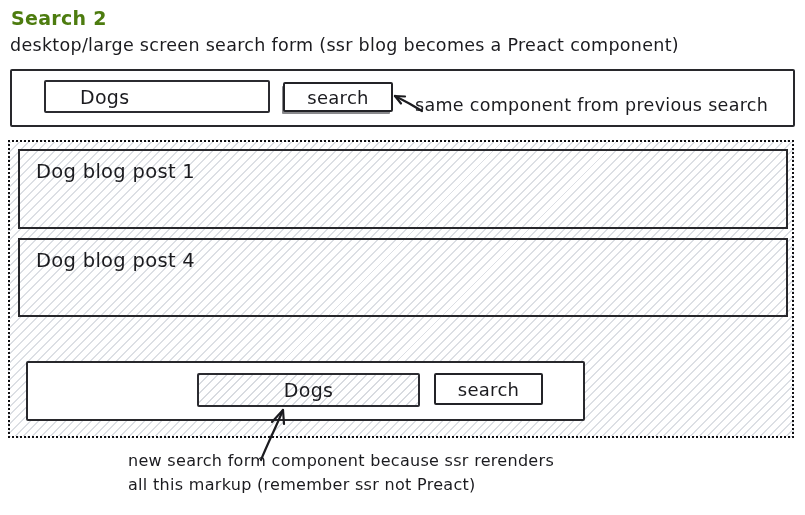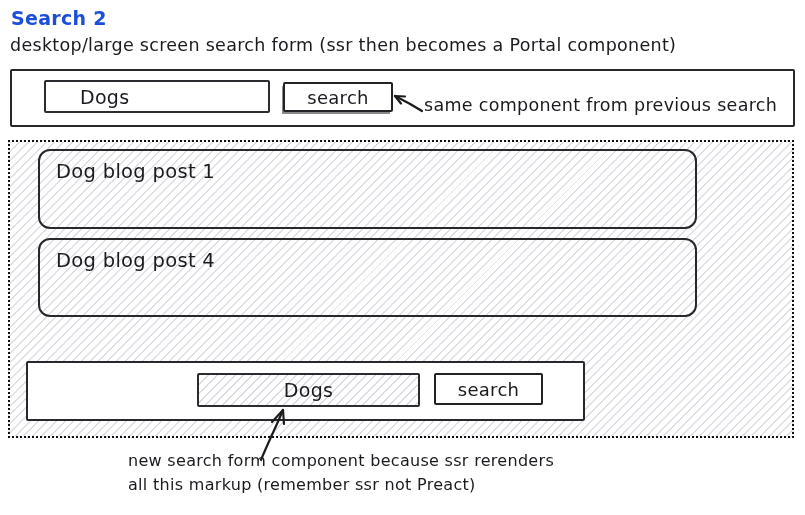--- a/index.html
+++ b/index.html
@@ -11,21 +11,21 @@
     background: #ffffff;
     font-family: "DejaVu Sans", sans-serif;
     color: #1b1b1f;
     overflow: hidden;
   }
   .hand { letter-spacing: 0.3px; }
 
   
   .page-title {
     position: absolute; left: 11px; top: 7px;
-    font-size: 19px; font-weight: 600; color: #1d4ed8; text-align: right;
+    font-size: 19px; font-weight: 600; color: #4d7c0f; text-align: right;
   }
   .desktop-label {
     position: absolute; left: 10px; top: 35px;
     font-size: 17.5px; font-weight: 500;
   }
 
   
   .desktop-form {
     position: absolute; left: 10px; top: 69px;
     width: 785px; height: 58px;
@@ -49,45 +49,45 @@
     width: 110px; height: 30px;
     background: #ffffff;
     border: 2.5px solid #232327;
     border-radius: 2px;
     box-shadow: -2px 3px 0 -1px rgba(40,40,45,0.55);
     font-family: "DejaVu Sans", sans-serif;
     font-size: 18px; color: #1b1b1f;
     cursor: pointer;
   }
   .desktop-annotation {
-    position: absolute; left: 424px; top: 95px;
+    position: absolute; left: 415px; top: 95px;
     font-size: 17.5px; font-weight: 500;
   }
   .arrow-up-left {
     position: absolute; left: 391px; top: 91px;
     width: 32px; height: 24px;
   }
 
   
   .results-region {
     position: absolute; left: 8px; top: 140px;
     width: 786px; height: 298px;
     border: 2.5px dotted #111114;
     background-image: repeating-linear-gradient(
       135deg,
       #dcdfe4 0px, #dcdfe4 1.4px,
       transparent 1.4px, transparent 6.2px
     );
     background-color: #ffffff;
   }
   .post-box {
-    position: absolute; left: 28px;
-    width: 659px; height: 80px;
+    position: absolute; left: 8px;
+    width: 770px; height: 80px;
     border: 2.5px solid #28282c;
-    border-radius: 12px;
+    border-radius: 0;
     background: transparent;
   }
   .post-box.post-1 { top: 7px; }
   .post-box.post-2 { top: 96px; height: 79px; }
   .post-label {
     display: block; padding: 9px 0 0 16px;
     font-size: 19.5px; font-weight: 500;
   }
   .mobile-label {
     position: absolute; left: 17px; top: 193px;
@@ -138,21 +138,21 @@
     font-size: 16px; font-weight: 500;
     line-height: 24px;
   }
 </style>
 </head>
 <body>
 
 <div class="canvas">
 
   <div class="page-title hand">Search 2</div>
-  <div class="desktop-label hand">desktop/large screen search form (ssr then becomes a Portal component)</div>
+  <div class="desktop-label hand">desktop/large screen search form (ssr blog becomes a Preact component)</div>
 
   <div class="desktop-form">
     <input class="desktop-input hand" type="text" value="Dogs" style="">
     <button class="desktop-search-btn hand">search</button>
   </div>
 
   <svg class="arrow-up-left" viewBox="0 0 32 24">
     <path d="M31,20 C23,15 14,10 4,5" fill="none" stroke="#1b1b1f" stroke-width="2.2" stroke-linecap="round"></path>
     <path d="M4,5 L14,5.5" fill="none" stroke="#1b1b1f" stroke-width="2.2" stroke-linecap="round"></path>
     <path d="M4,5 L10,12.5" fill="none" stroke="#1b1b1f" stroke-width="2.2" stroke-linecap="round"></path>

